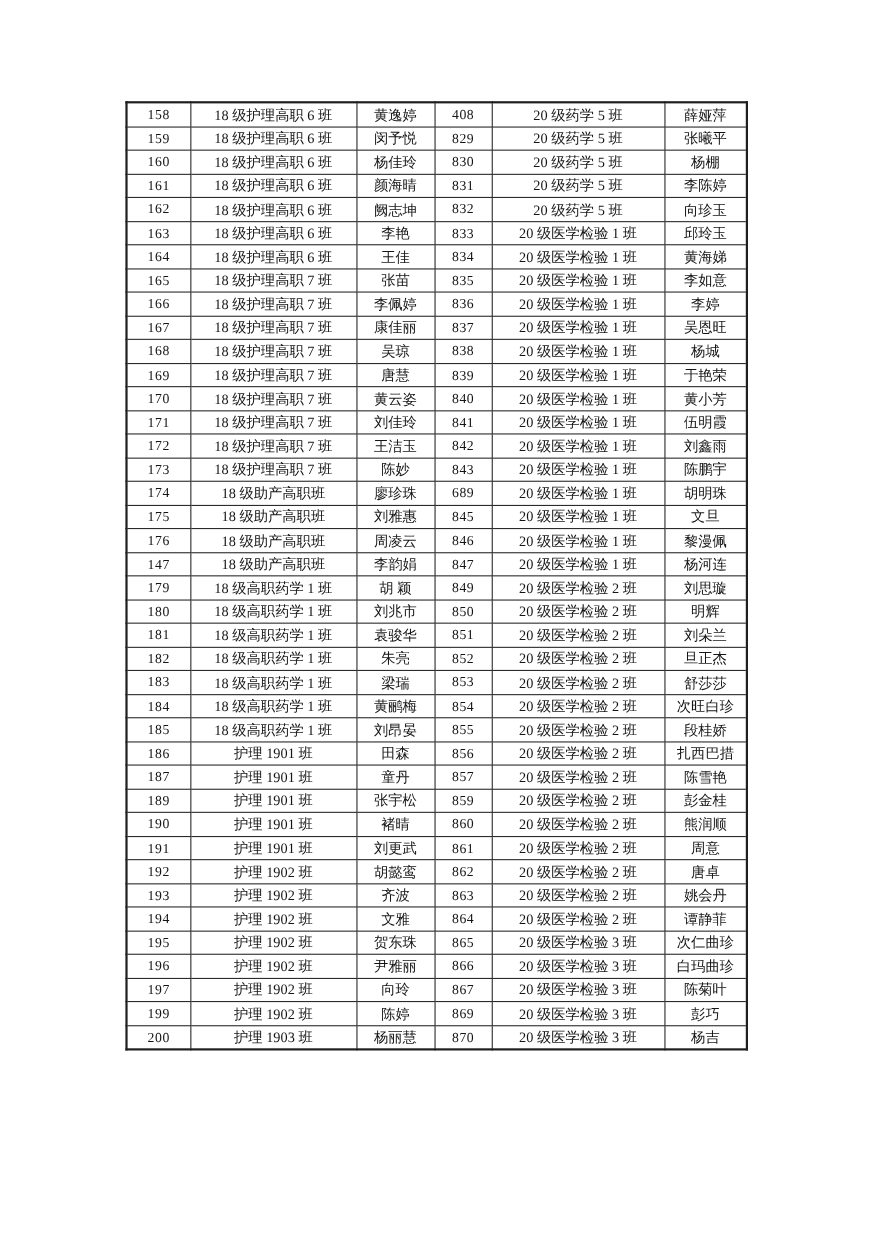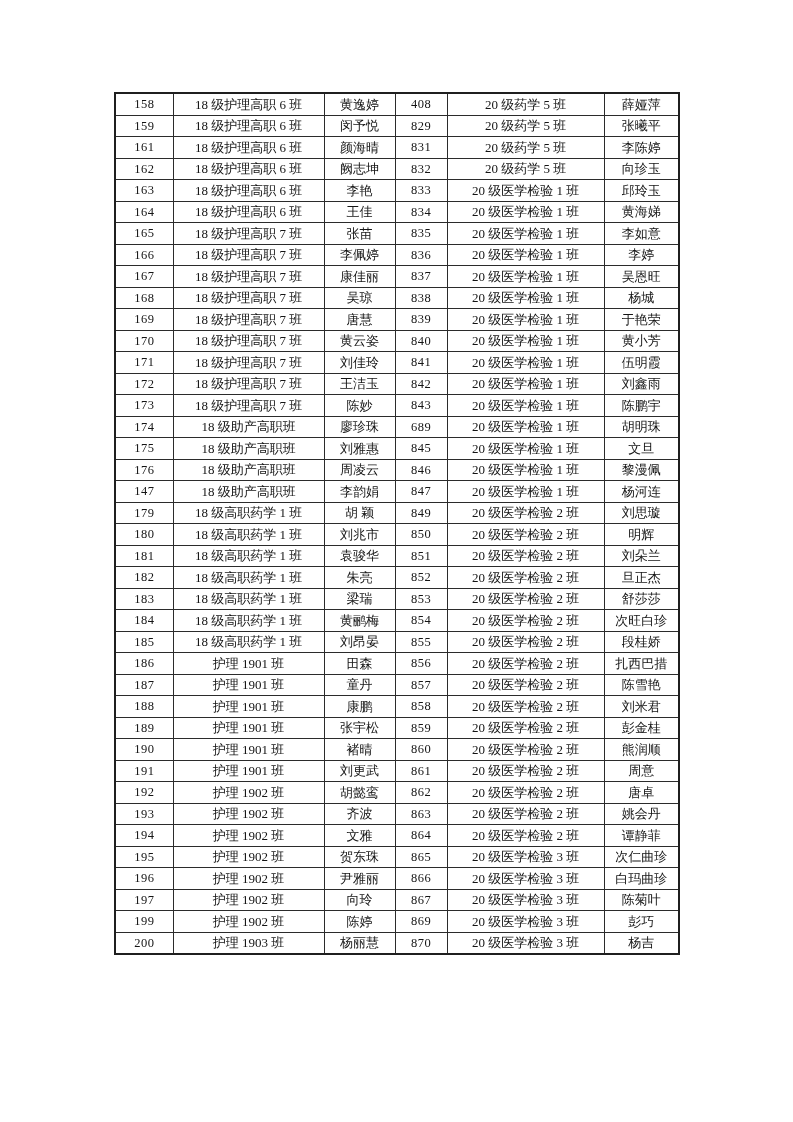--- a/index.html
+++ b/index.html
@@ -73,20 +73,28 @@
           </tr>
           <tr>
             <td class="num">159</td>
             <td>18 级护理高职 6 班</td>
             <td>闵予悦</td>
             <td class="num">829</td>
             <td>20 级药学 5 班</td>
             <td>张曦平</td>
           </tr>
           <tr>
+            <td class="num">160</td>
+            <td>18 级护理高职 6 班</td>
+            <td>杨佳玲</td>
+            <td class="num">830</td>
+            <td>20 级药学 5 班</td>
+            <td>杨棚</td>
+          </tr>
+          <tr>
             <td class="num">161</td>
             <td>18 级护理高职 6 班</td>
             <td>颜海晴</td>
             <td class="num">831</td>
             <td>20 级药学 5 班</td>
             <td>李陈婷</td>
           </tr>
           <tr>
             <td class="num">162</td>
             <td>18 级护理高职 6 班</td>
@@ -279,28 +287,20 @@
             <td>20 级医学检验 2 班</td>
             <td>扎西巴措</td>
           </tr>
           <tr>
             <td class="num">187</td>
             <td>护理 1901 班</td>
             <td>童丹</td>
             <td class="num">857</td>
             <td>20 级医学检验 2 班</td>
             <td>陈雪艳</td>
-          </tr>
-          <tr>
-            <td class="num">188</td>
-            <td>护理 1901 班</td>
-            <td>康鹏</td>
-            <td class="num">858</td>
-            <td>20 级医学检验 2 班</td>
-            <td>刘米君</td>
           </tr>
           <tr>
             <td class="num">189</td>
             <td>护理 1901 班</td>
             <td>张宇松</td>
             <td class="num">859</td>
             <td>20 级医学检验 2 班</td>
             <td>彭金桂</td>
           </tr>
           <tr>

